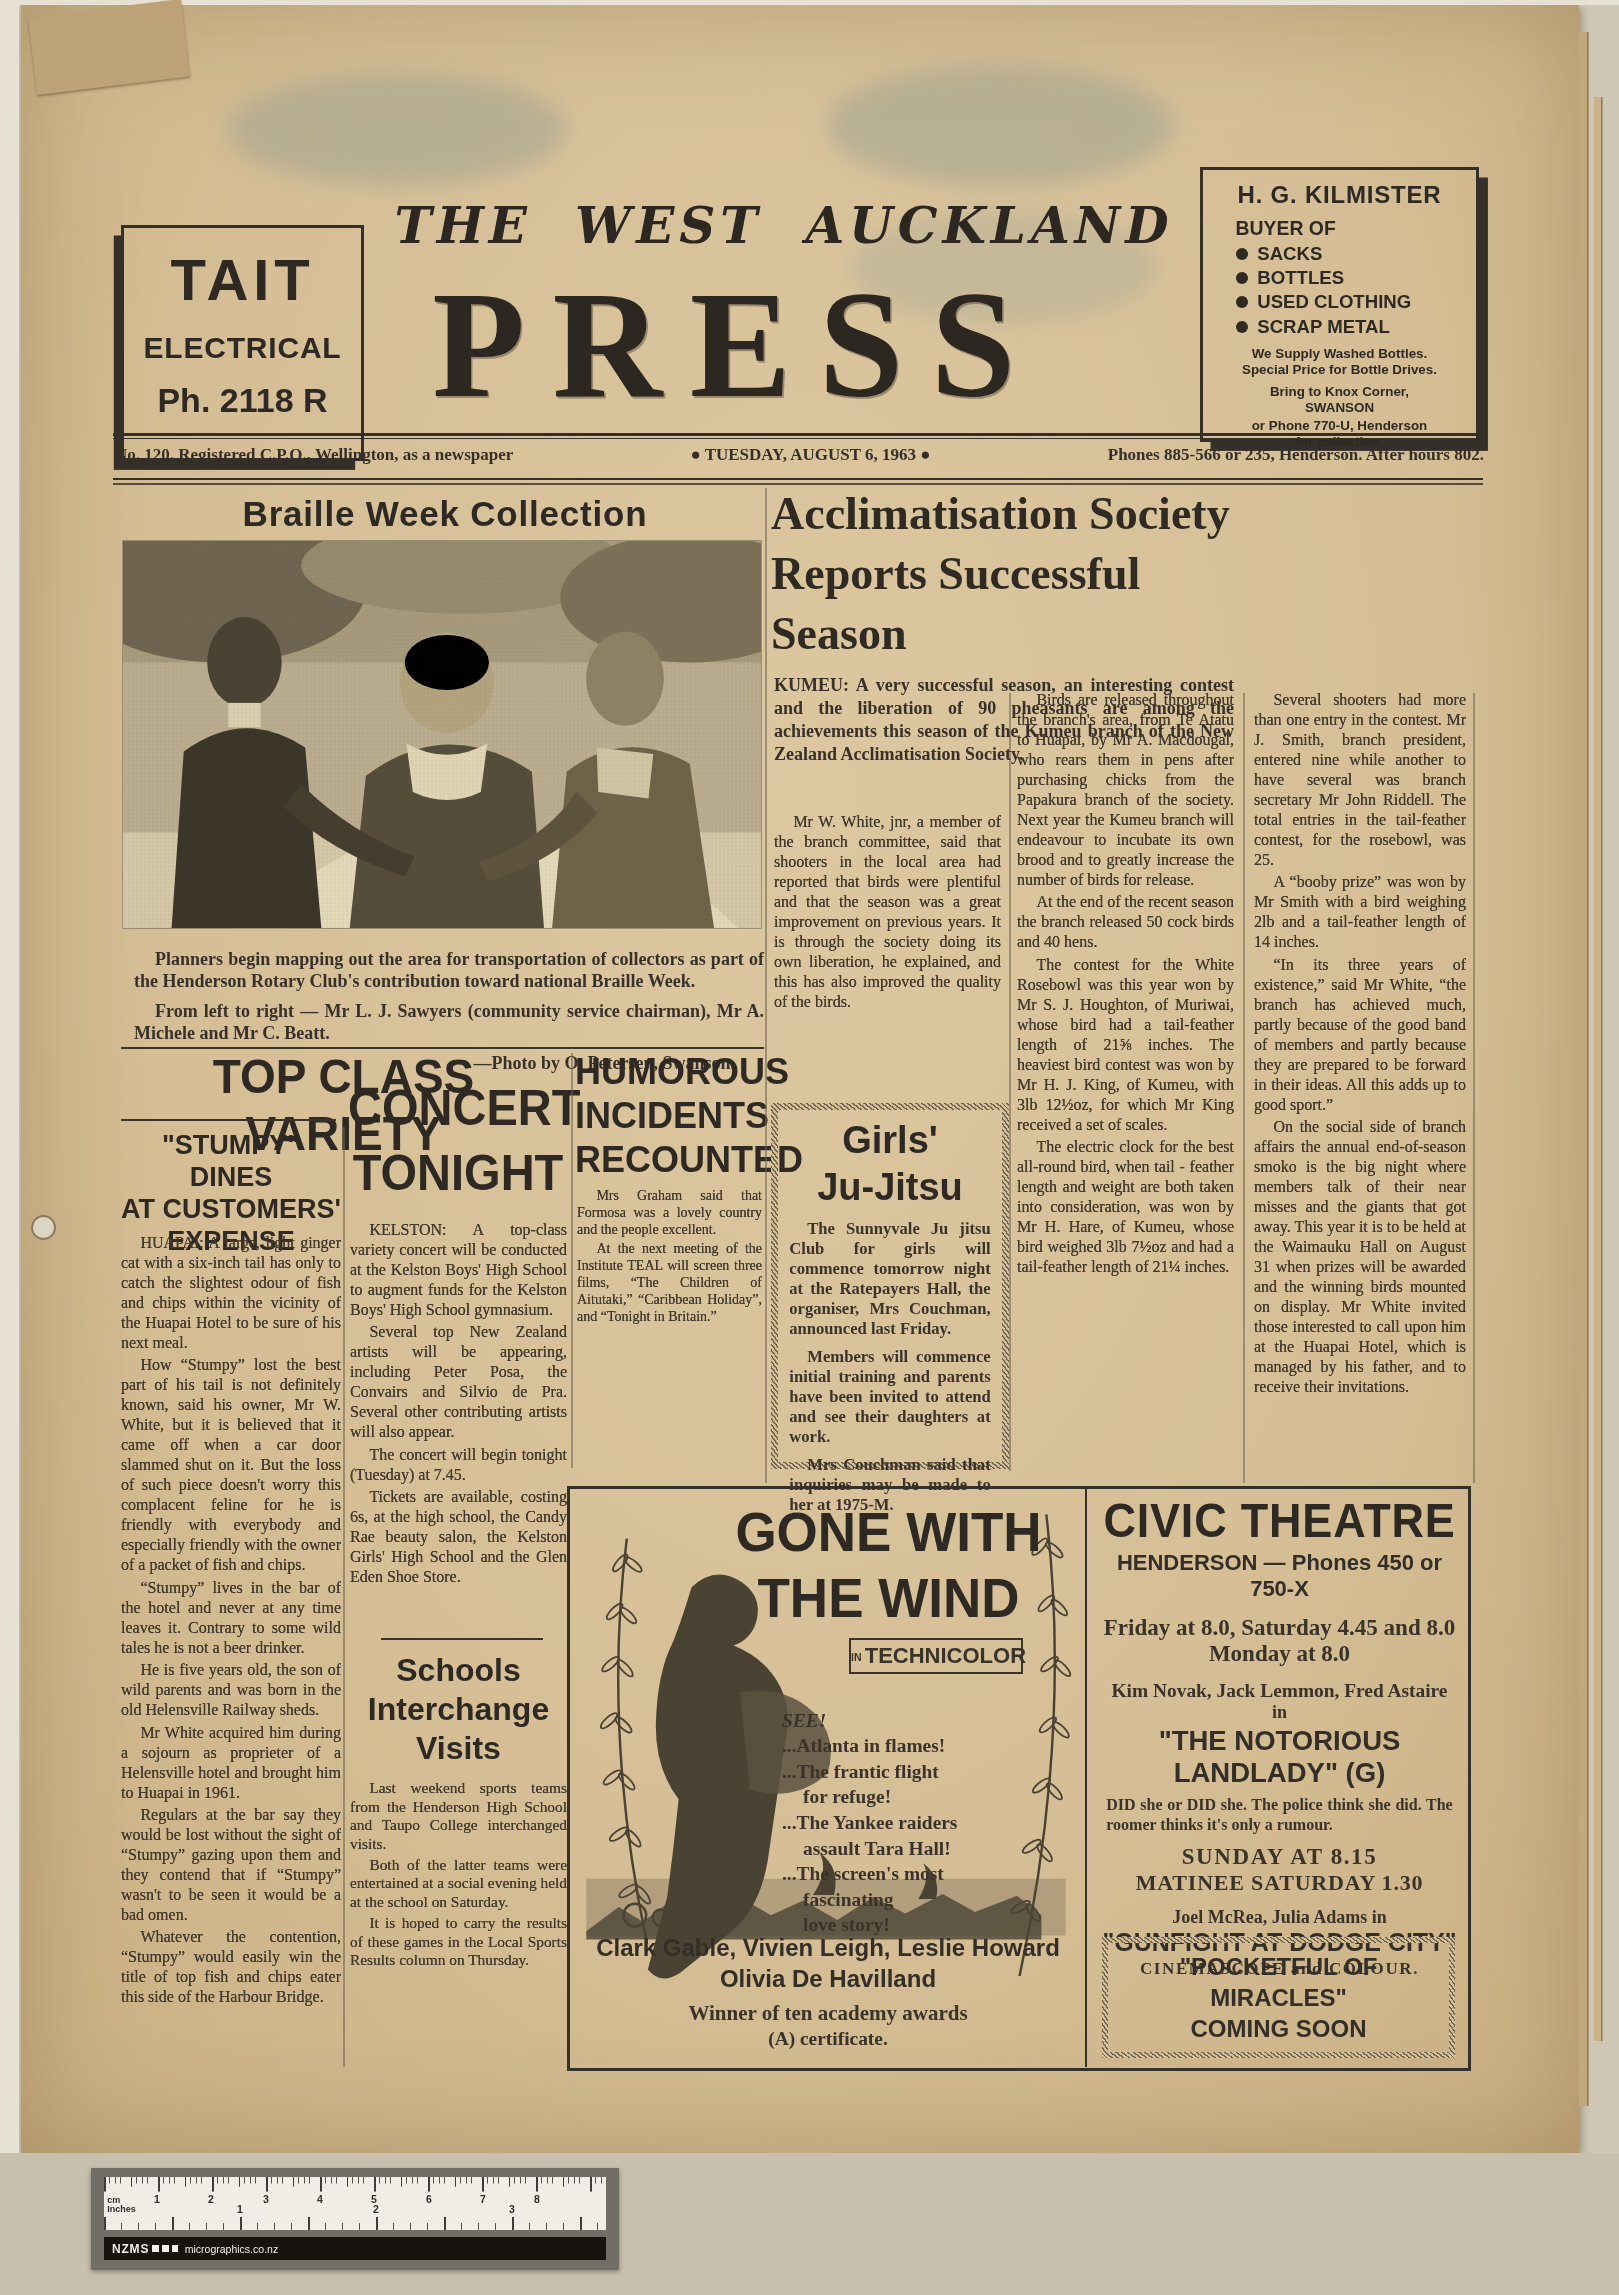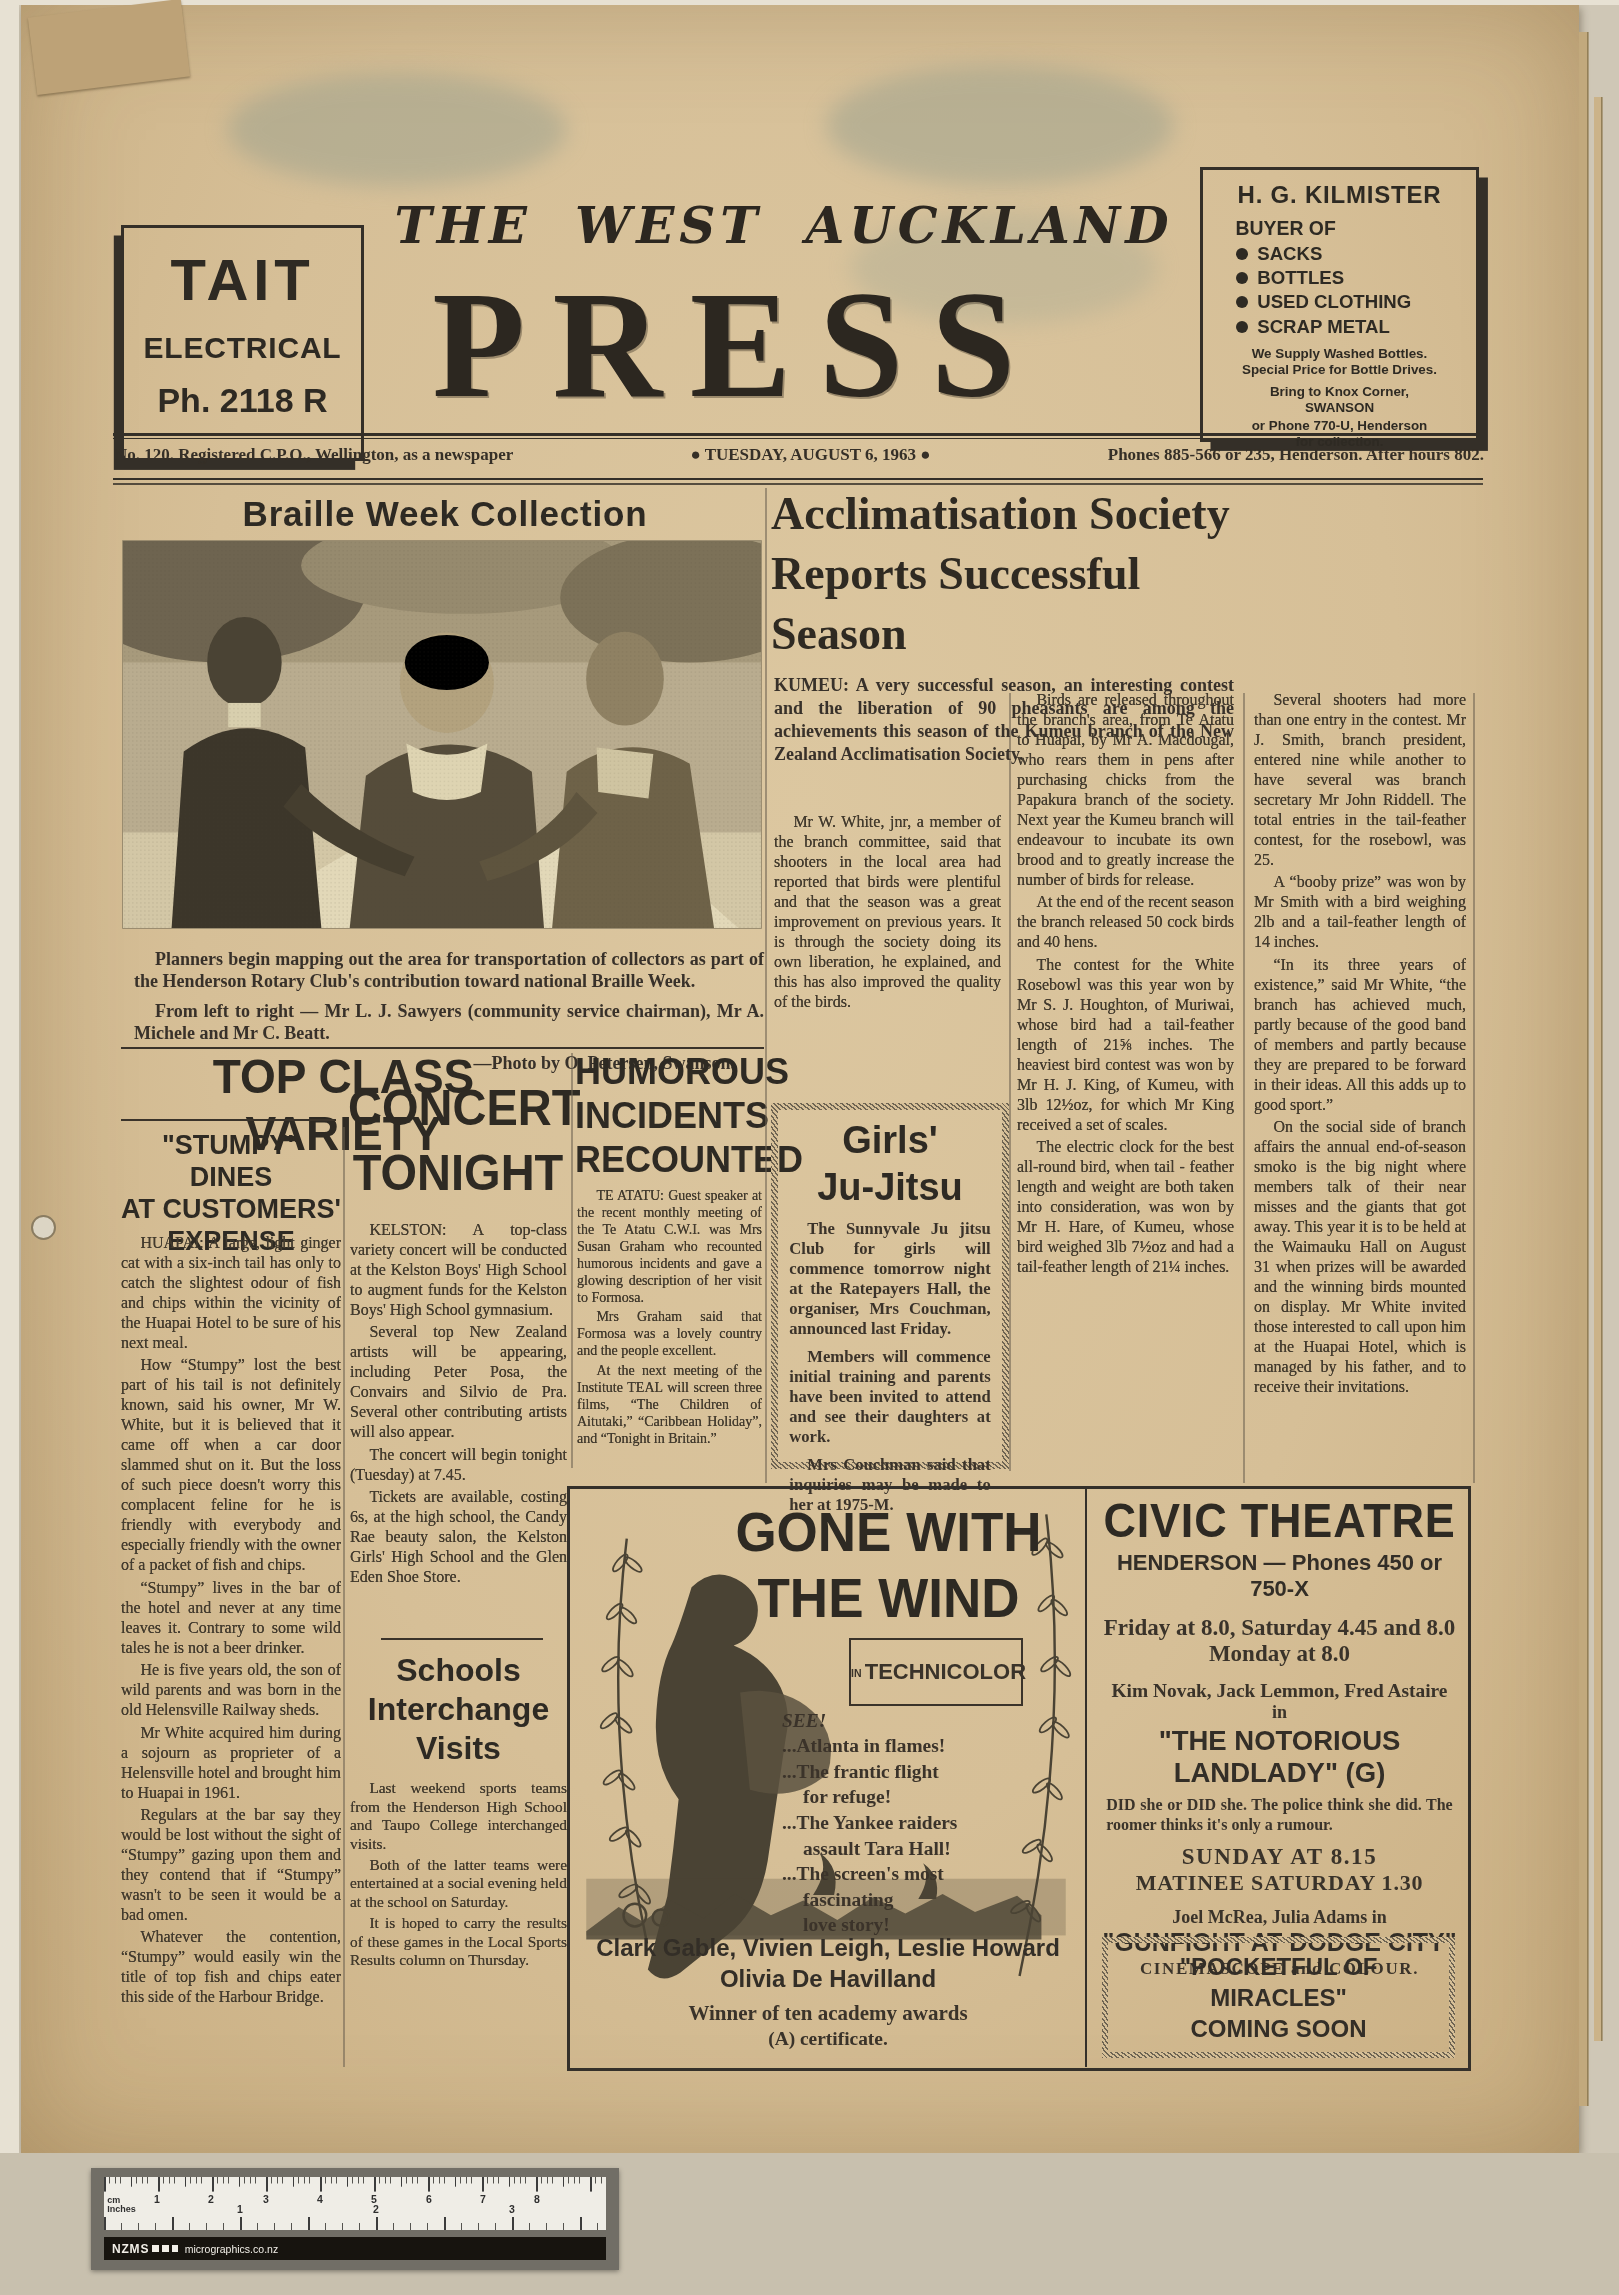--- a/index.html
+++ b/index.html
@@ -80,21 +80,21 @@
     border:7.3px solid transparent;
     border-image:repeating-linear-gradient(45deg,#6e6452 0 1.6px,#d6bf97 1.6px 4px) 9;
     padding:6.5px 11.3px;}
   .jj-t{text-align:center;font-size:38px;line-height:47px;}
   .jj-p{font-size:16.6px;line-height:20px;font-weight:700;text-align:justify;color:#3b332a;margin-top:8px;}
   .jj-p p{margin:0 0 8px 0;text-indent:18px;}
   
   .adsbox{left:567px;top:1486px;width:904px;height:585px;border:3.2px solid #34302a;box-sizing:border-box;}
   .addiv{left:1085px;top:1489px;width:2.4px;height:578px;background:#34302a;}
   .gwtw-t{left:698px;top:1502px;width:381px;text-align:center;font-size:53px;line-height:63px;transform:scaleY(1.05);}
-  .tech{left:849px;top:1638px;width:170px;border:2.4px solid #3a332a;text-align:center;font-family:"Liberation Sans",sans-serif;font-weight:700;font-size:22px;color:#3a332a;padding:19px 0;}
+  .tech{left:849px;top:1638px;width:170px;border:2.4px solid #3a332a;text-align:center;font-family:"Liberation Sans",sans-serif;font-weight:700;font-size:22px;color:#3a332a;padding:3px 0;}
   .tech .in{font-size:10.5px;vertical-align:middle;margin-right:3.2px;}
   .see{left:782px;top:1707px;width:300px;font-size:19.4px;line-height:24px;font-weight:700;color:#3b332a;}
   .see .s{font-style:italic;}
   .see div{margin:1.6px 0;}
   .see .ind{margin-left:21px;}
   .gwtw-cast{left:577px;top:1934px;width:502px;text-align:center;}
   .gwtw-cast .c1{font-family:"Liberation Sans",sans-serif;font-weight:700;font-size:24px;color:#332e27;}
   .gwtw-cast .c2{font-family:"Liberation Sans",sans-serif;font-weight:700;font-size:24px;color:#332e27;margin-top:3.2px;}
   .gwtw-cast .a1{font-size:21px;font-weight:700;margin-top:8px;}
   .gwtw-cast .a2{font-size:19.4px;font-weight:700;margin-top:1.6px;}
@@ -283,21 +283,20 @@
   <p>Both of the latter teams were entertained at a social evening held at the school on Saturday.</p>
   <p>It is hoped to carry the results of these games in the Local Sports Results column on Thursday.</p>
 </div>
 
 <div class="abs humorous-title gothic">
   <div>HUMOROUS</div>
   <div>INCIDENTS</div>
   <div>RECOUNTED</div>
 </div>
 <div class="abs humorous-body bodytxt">
-  <p>TE ATATU: Guest speaker at the recent monthly meeting of the Te Atatu C.W.I. was Mrs Susan Graham who recounted humorous incidents and gave a glowing description of her visit to Formosa.</p>
   <p>Mrs Graham said that Formosa was a lovely country and the people excellent.</p>
   <p>At the next meeting of the Institute TEAL will screen three films, “The Children of Aitutaki,” “Caribbean Holiday”, and “Tonight in Britain.”</p>
 </div>
 
 <div class="vrule" style="left:343px;top:1127px;height:940px;"></div>
 <div class="vrule" style="left:571px;top:1053px;height:415px;"></div>
 <div class="vrule" style="left:765px;top:488px;height:995px;"></div>
 <div class="vrule" style="left:1009px;top:693px;height:778px;"></div>
 <div class="vrule" style="left:1243px;top:693px;height:790px;"></div>
 <div class="vrule" style="left:1473px;top:693px;height:790px;"></div>

